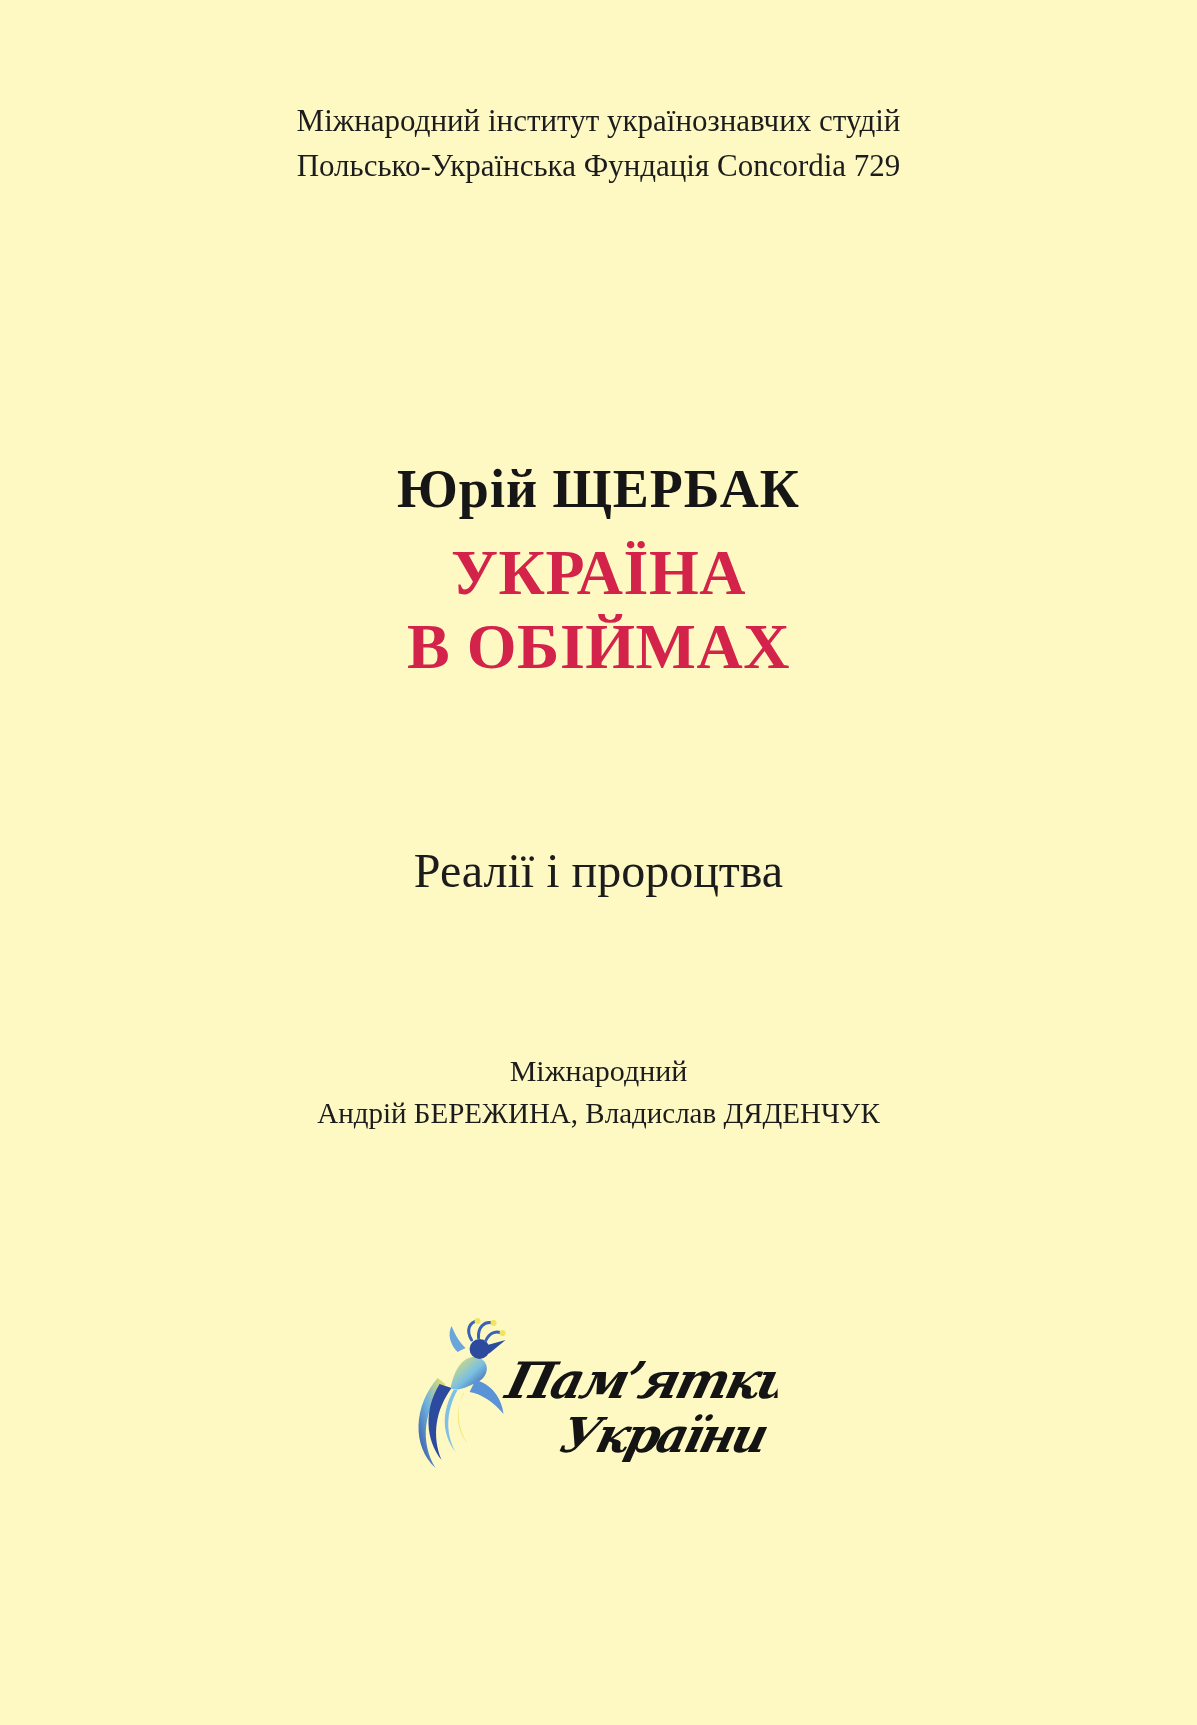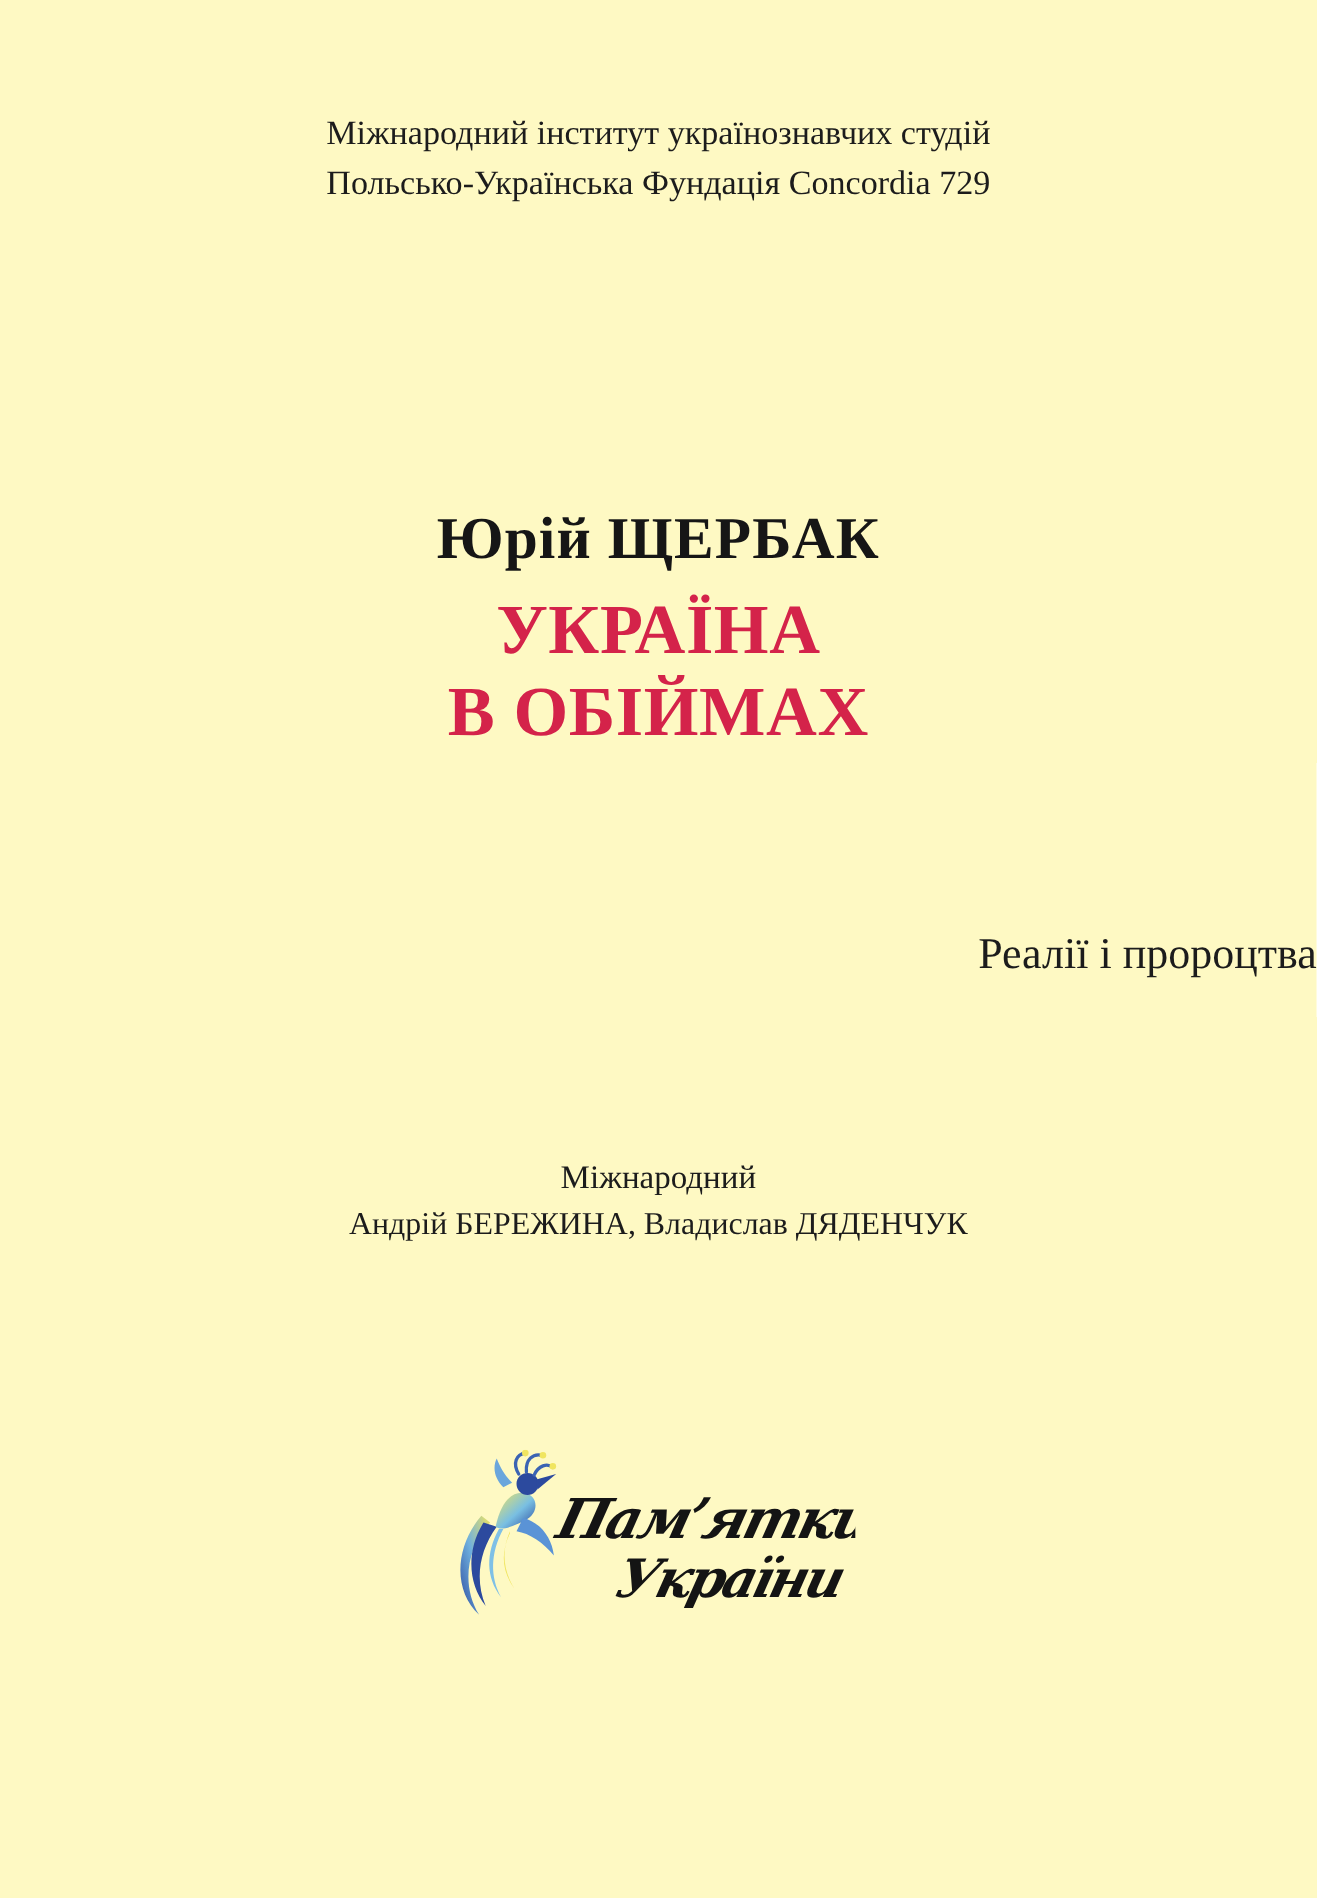--- a/index.html
+++ b/index.html
@@ -39,23 +39,22 @@
   .title {
     top: 536px;
     font-size: 64px;
     line-height: 74px;
     font-weight: bold;
     color: #d4234a;
     letter-spacing: 0.5px;
   }
   .subtitle {
     top: 843px;
-    font-size: 40px;
+    font-size: 48px;
     color: #1c1c1c;
-    text-align: right;
   }
   .compilers {
     top: 1050px;
     font-size: 30px;
     line-height: 42px;
     color: #1c1c1c;
   }
   .compilers .names {
     font-size: 29px;
     text-align: center;

